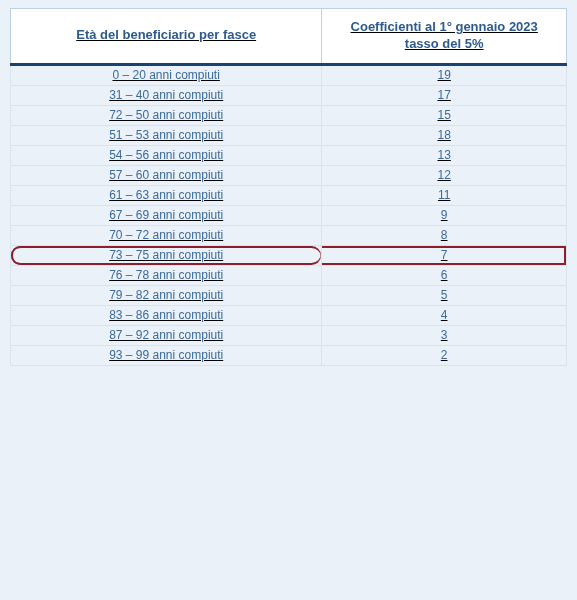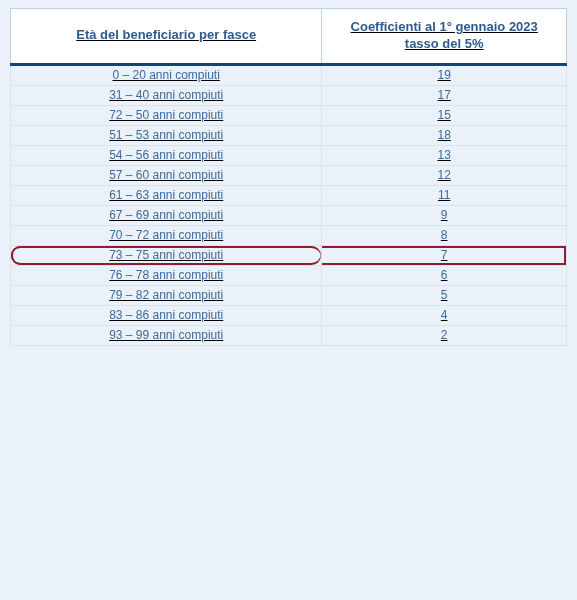--- a/index.html
+++ b/index.html
@@ -125,18 +125,22 @@
         </tr>
         <tr>
           <td>79 – 82 anni compiuti</td>
           <td>5</td>
         </tr>
         <tr>
           <td>83 – 86 anni compiuti</td>
           <td>4</td>
         </tr>
         <tr>
+          <td>87 – 92 anni compiuti</td>
+          <td>3</td>
+        </tr>
+        <tr>
           <td>93 – 99 anni compiuti</td>
           <td>2</td>
         </tr>
       </tbody>
   </table>
 </div>
 
 </body></html>

